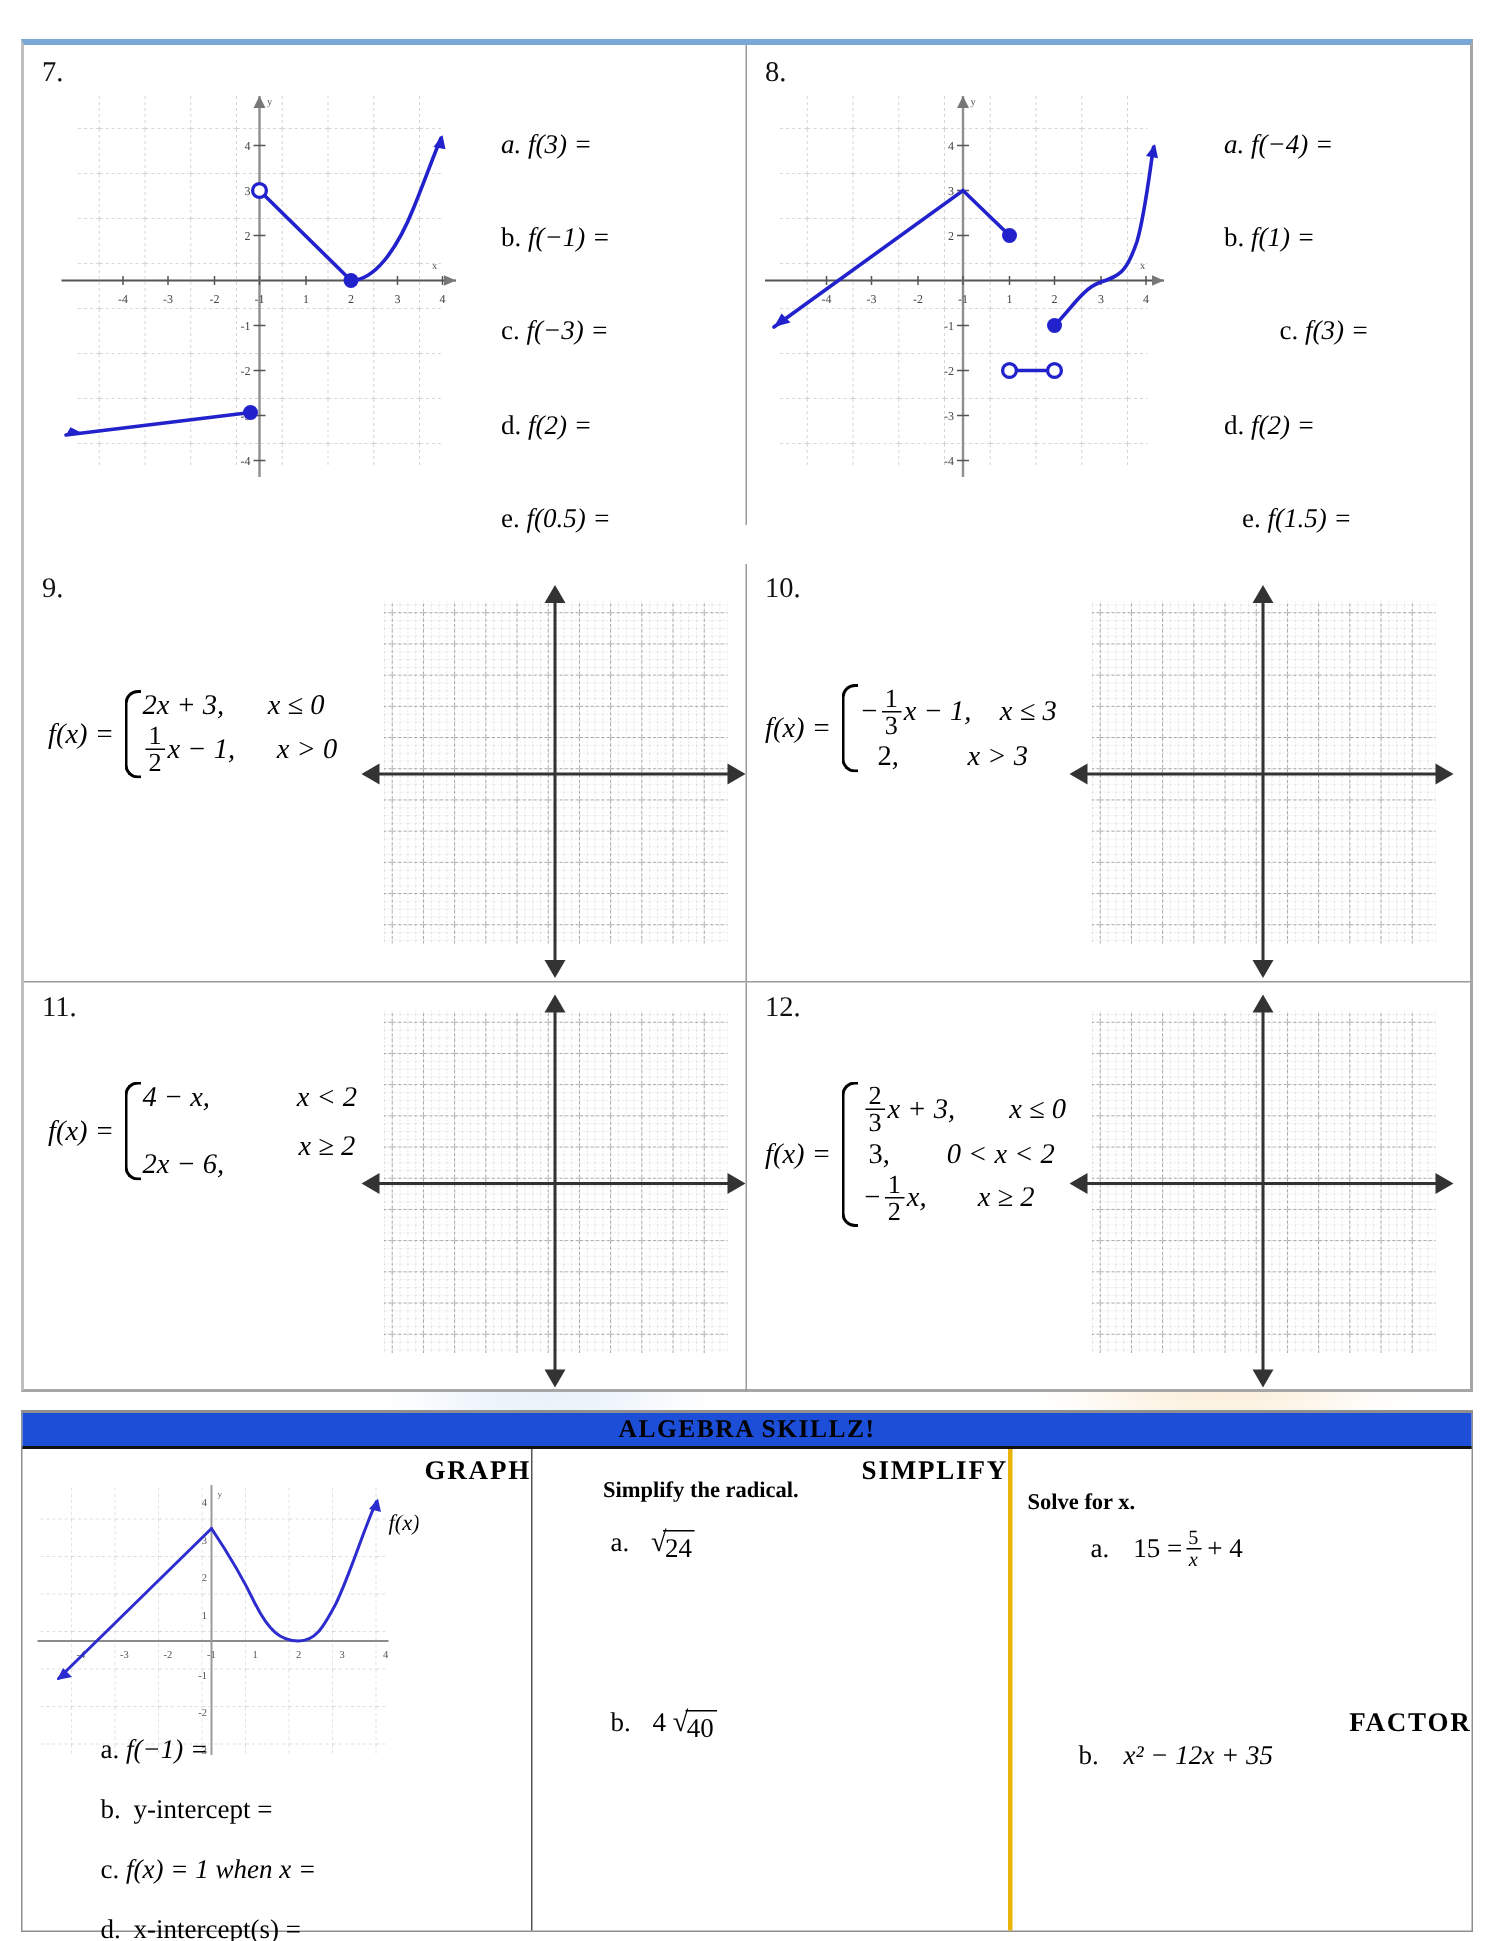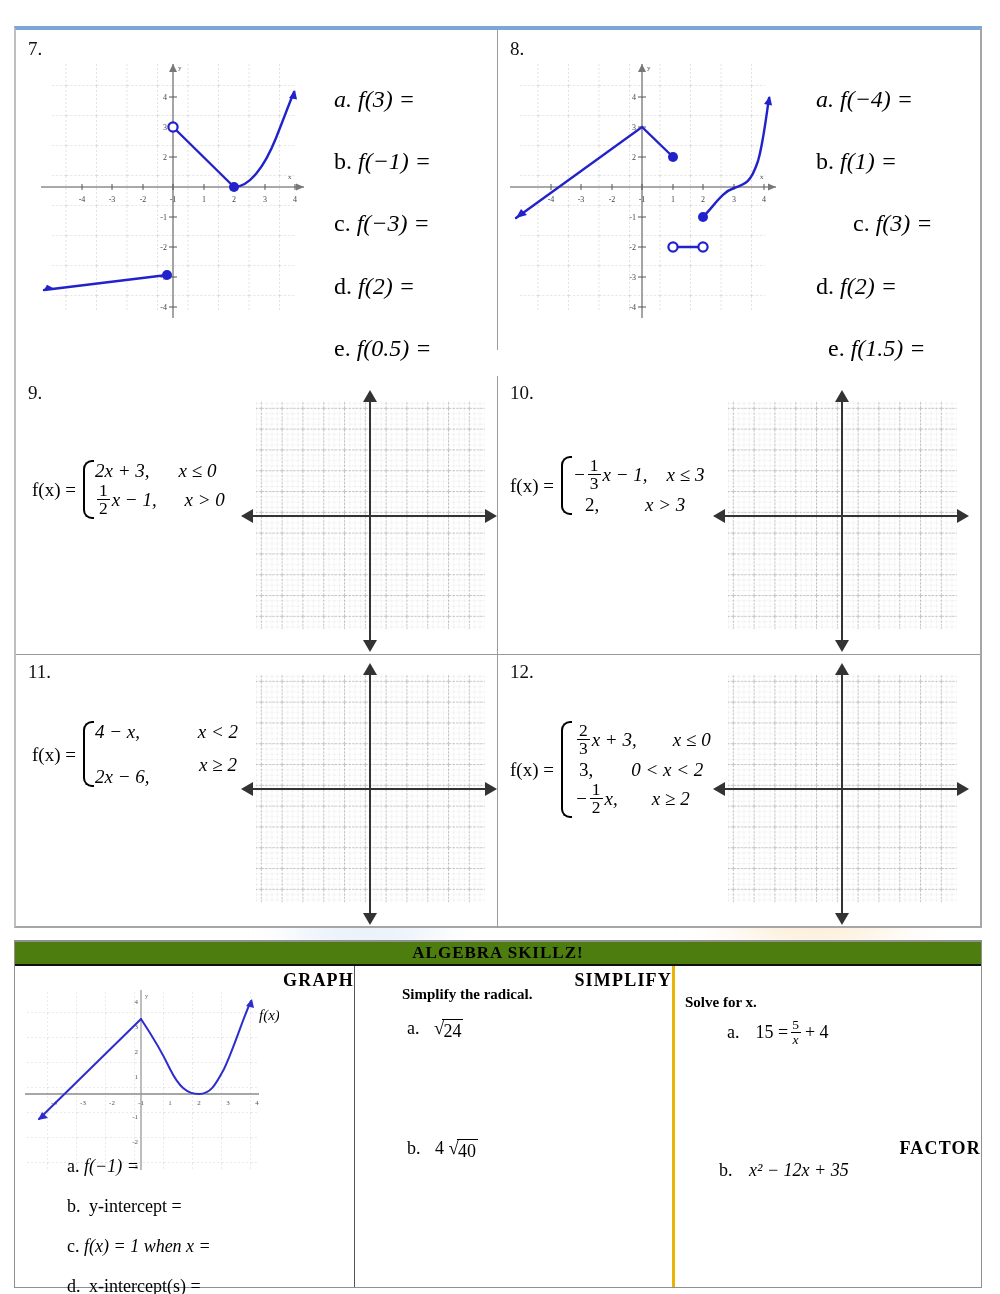--- a/index.html
+++ b/index.html
@@ -27,27 +27,27 @@
   .bandhdr{
     position:absolute;left:0;width:100%;height:26px;
     background:#dcdcdc;border-top:1px solid #8f8f8f;border-bottom:1px solid #8f8f8f;
     box-sizing:border-box;
   }
   .bandhdr span{
     display:block;font-weight:bold;font-size:17px;padding:2px 0 0 18px;letter-spacing:.2px;
   }
 
   
-  .ans{position:absolute;font-size:24px;white-space:nowrap;}
+  .ans{position:absolute;font-size:18px;white-space:nowrap;}
   .itl{font-style:italic;}
 
   
   .pw{position:absolute;font-size:19px;line-height:1;white-space:nowrap;}
   .pwwrap{display:inline-flex;align-items:center;}
-  .fx{padding-right:5px;}
+  .fx{font-style:italic;padding-right:5px;}
   .brace{
     font-size:0;line-height:0;width:11px;align-self:stretch;position:relative;margin-right:3px;
   }
   .brace::before{
     content:"";position:absolute;left:2px;top:0;bottom:0;width:9px;
     border:2px solid #000;border-right:none;border-radius:9px 0 0 9px;
   }
   .cases{display:inline-block;}
   .caseline{display:flex;align-items:center;white-space:nowrap;padding:1px 0;}
   .expr{display:inline-block;}
@@ -65,21 +65,21 @@
 
   
   .gridplane{position:absolute;}
 
   
   .skillz{
     position:absolute;left:14px;top:940px;width:968px;height:348px;
     border:1px solid #8f8f8f;border-top:2px solid #8f8f8f;box-sizing:border-box;background:#fff;
   }
   .skillz-title{
-    position:absolute;left:0;top:0;width:100%;height:24px;background:#4d7c0f;
+    position:absolute;left:0;top:0;width:100%;height:24px;background:#1d4ed8;
     border-bottom:2px solid #111;box-sizing:border-box;
     text-align:center;font-weight:bold;font-size:17px;letter-spacing:1px;padding-top:1px;
   }
   .sk-col{position:absolute;top:24px;bottom:0;box-sizing:border-box;}
   .sk-col.b1{left:0;width:340px;border-right:1px solid #555;}
   .sk-col.b2{left:340px;width:320px;border-right:3px solid #eab308;}
   .sk-col.b3{left:660px;right:0;}
   .sk-hd{text-align:right;font-weight:bold;font-size:18px;letter-spacing:1.2px;padding-top:4px;}
   .sk-sub{font-weight:bold;font-size:15px;}
   .sk-item{font-size:18px;}

